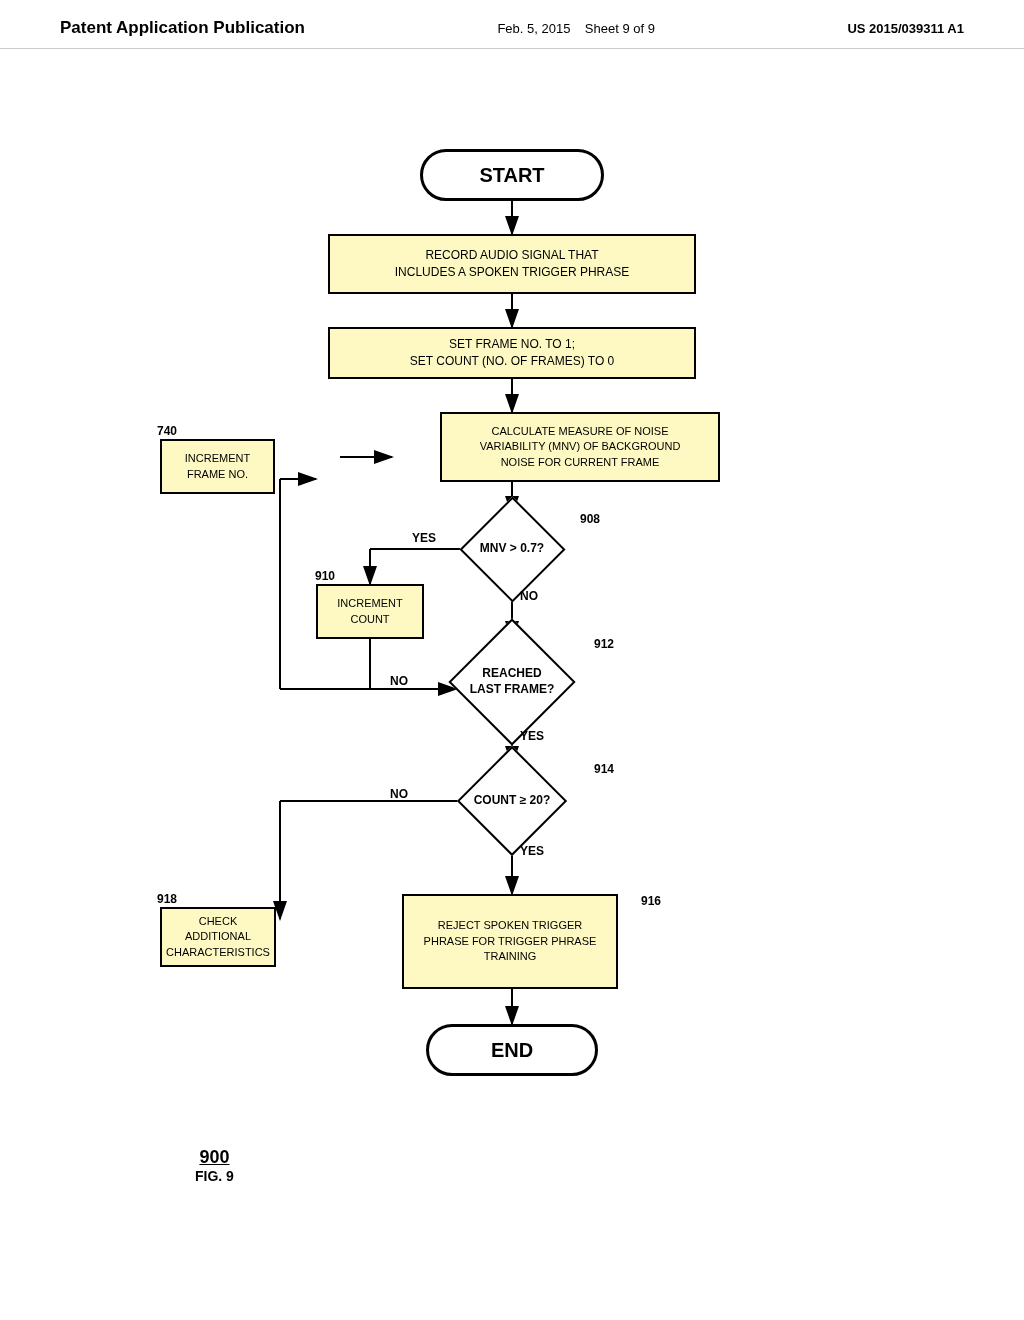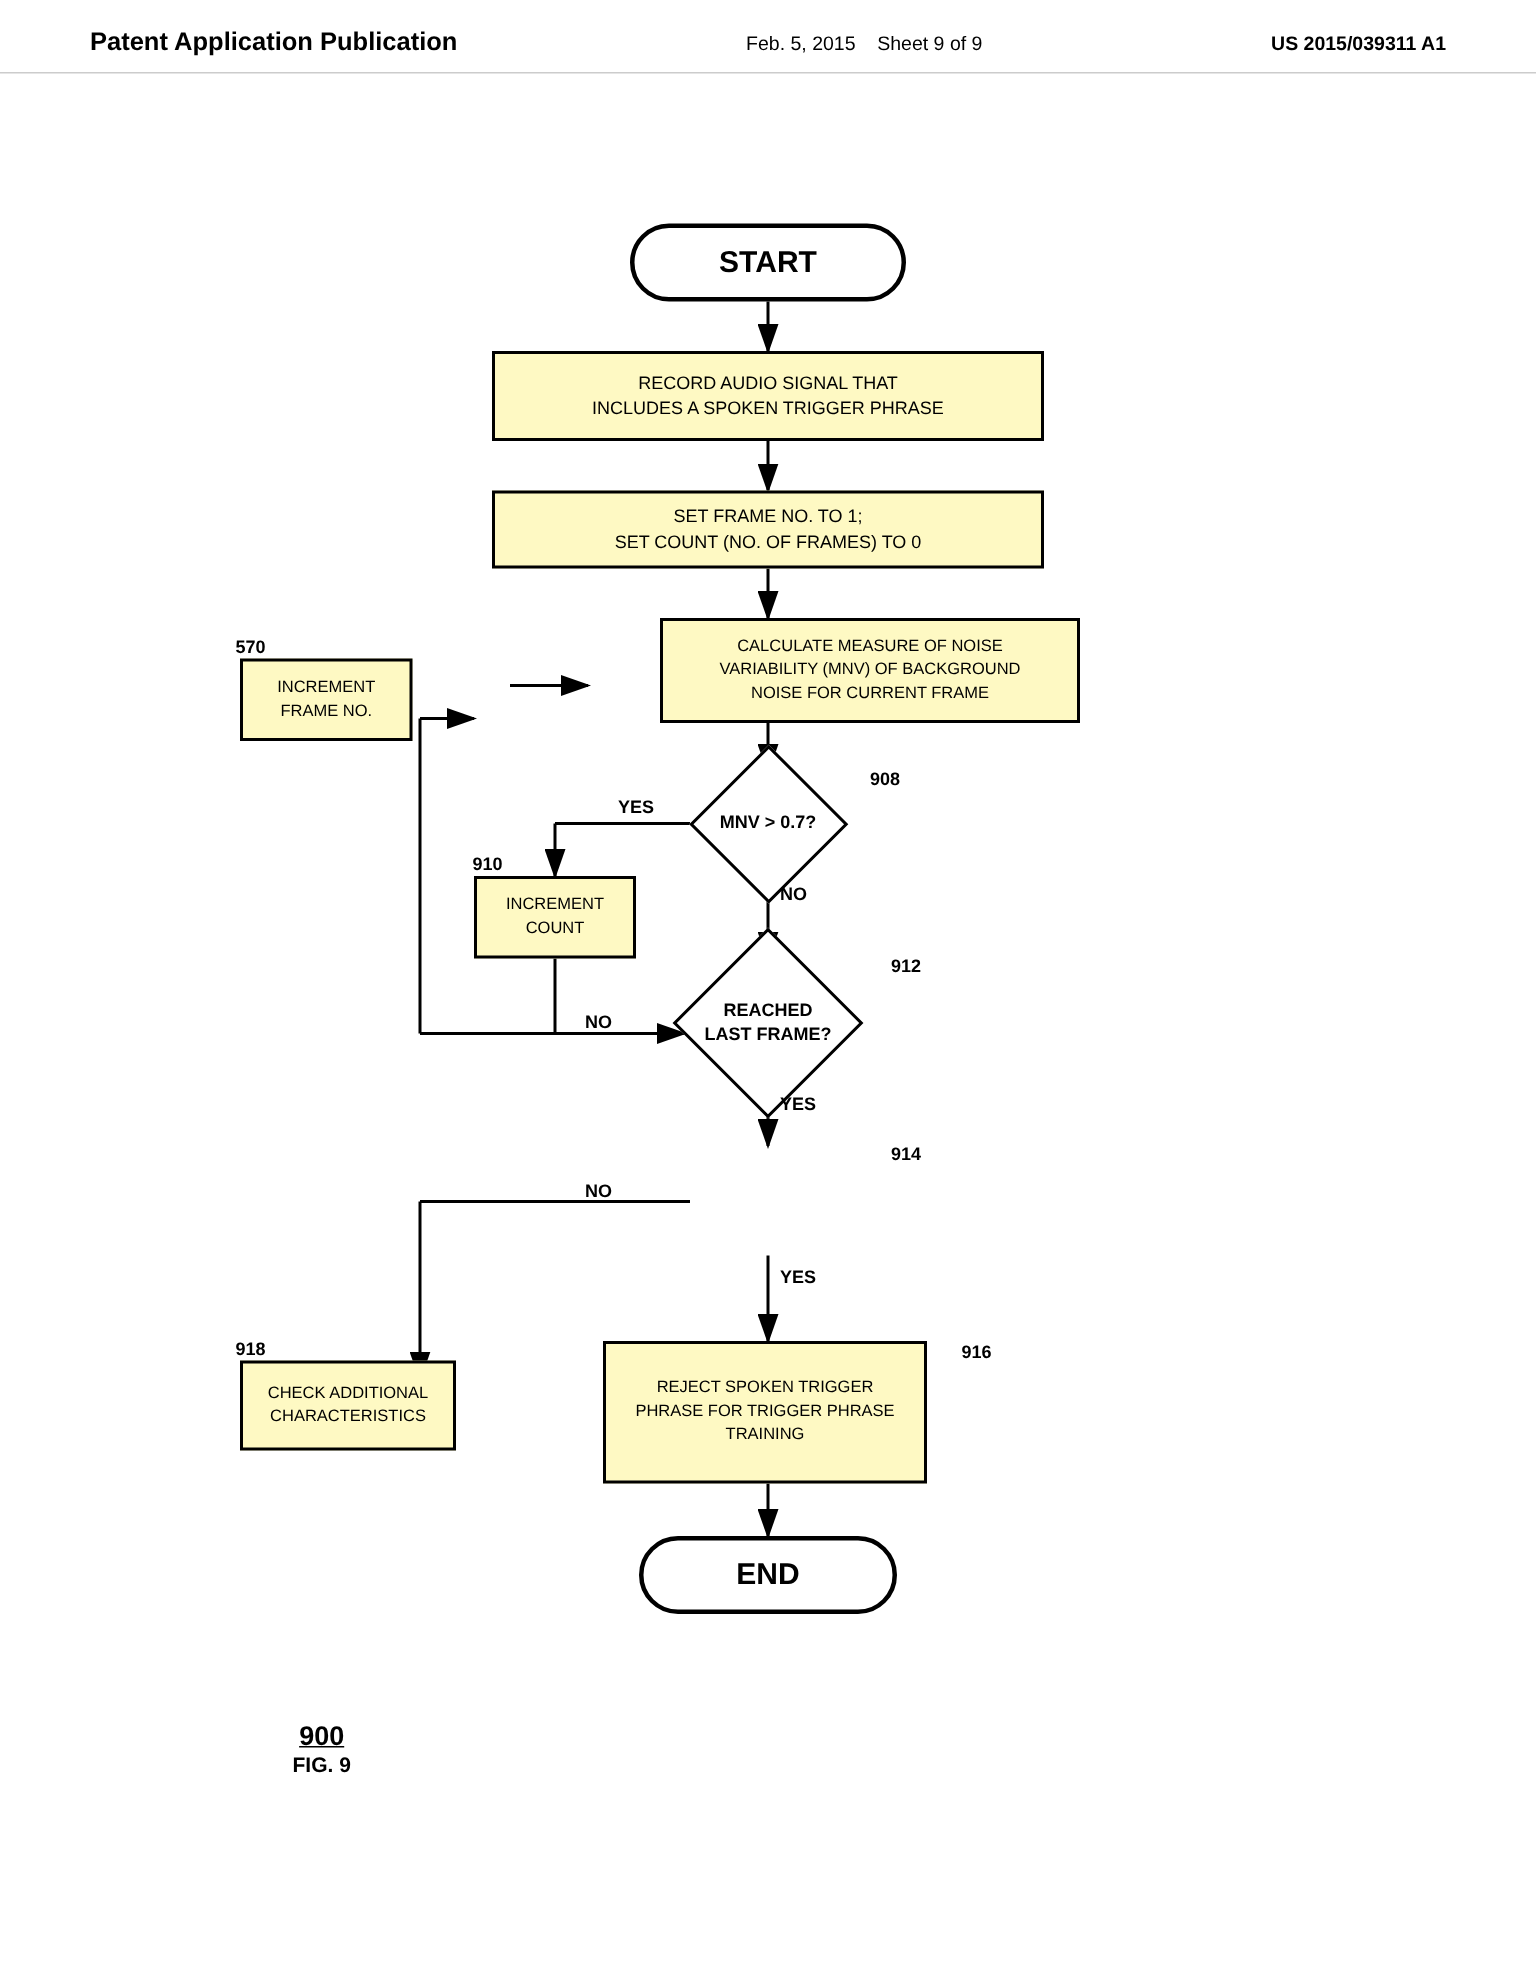--- a/index.html
+++ b/index.html
@@ -214,44 +214,48 @@
     <div class="diamond" style="width: 90px; height: 90px;"></div>
     <div class="diamond-text">REACHED<br>LAST FRAME?</div>
   </div>
 
   <div class="label-text" style="left: 594px; top: 588px;">912</div>
 
   <div class="label-text" style="left: 390px; top: 625px;">NO</div>
 
   <div class="label-text" style="left: 520px; top: 680px;">YES</div>
 
+  <div class="diamond-wrapper" style="left: 438px; top: 713px; width: 148px; height: 78px;">
+    <div class="diamond" style="width: 78px; height: 78px;"></div>
+    <div class="diamond-text">COUNT ≥ 20?</div>
+  </div>
 
   <div class="label-text" style="left: 594px; top: 713px;">914</div>
 
   <div class="label-text" style="left: 390px; top: 738px;">NO</div>
 
   <div class="label-text" style="left: 520px; top: 795px;">YES</div>
 
   <div class="fc-node rect" style="left: 402px; top: 845px; width: 216px; height: 95px; font-size: 11px;">
     <span>REJECT SPOKEN TRIGGER<br>PHRASE FOR TRIGGER PHRASE<br>TRAINING</span>
   </div>
 
   <div class="label-text" style="left: 641px; top: 845px;">916</div>
 
-  <div class="fc-node rect" style="left: 160px; top: 858px; width: 144px; height: 60px; font-size: 11px;">
+  <div class="fc-node rect" style="left: 160px; top: 858px; width: 116px; height: 60px; font-size: 11px;">
     <span>CHECK ADDITIONAL<br>CHARACTERISTICS</span>
   </div>
 
   <div class="label-text" style="left: 157px; top: 843px;">918</div>
 
   <div class="fc-node rect" style="left: 160px; top: 390px; width: 115px; height: 55px; font-size: 11px;">
     <span>INCREMENT<br>FRAME NO.</span>
   </div>
 
-  <div class="label-text" style="left: 157px; top: 375px;">570</div>
+  <div class="label-text" style="left: 157px; top: 375px;">740</div>
 
   <div class="fc-node rounded-rect" style="left: 426px; top: 975px; width: 172px; height: 52px;">
     <span>END</span>
   </div>
 
   <div style="position: absolute; bottom: 65px; left: 195px; text-align: center;">
     <div class="fig-num" style="font-size:18px; font-weight:bold; text-decoration:underline;">900</div>
     <div class="fig-label" style="font-size:14px; font-weight:bold;">FIG. 9</div>
   </div>
 

